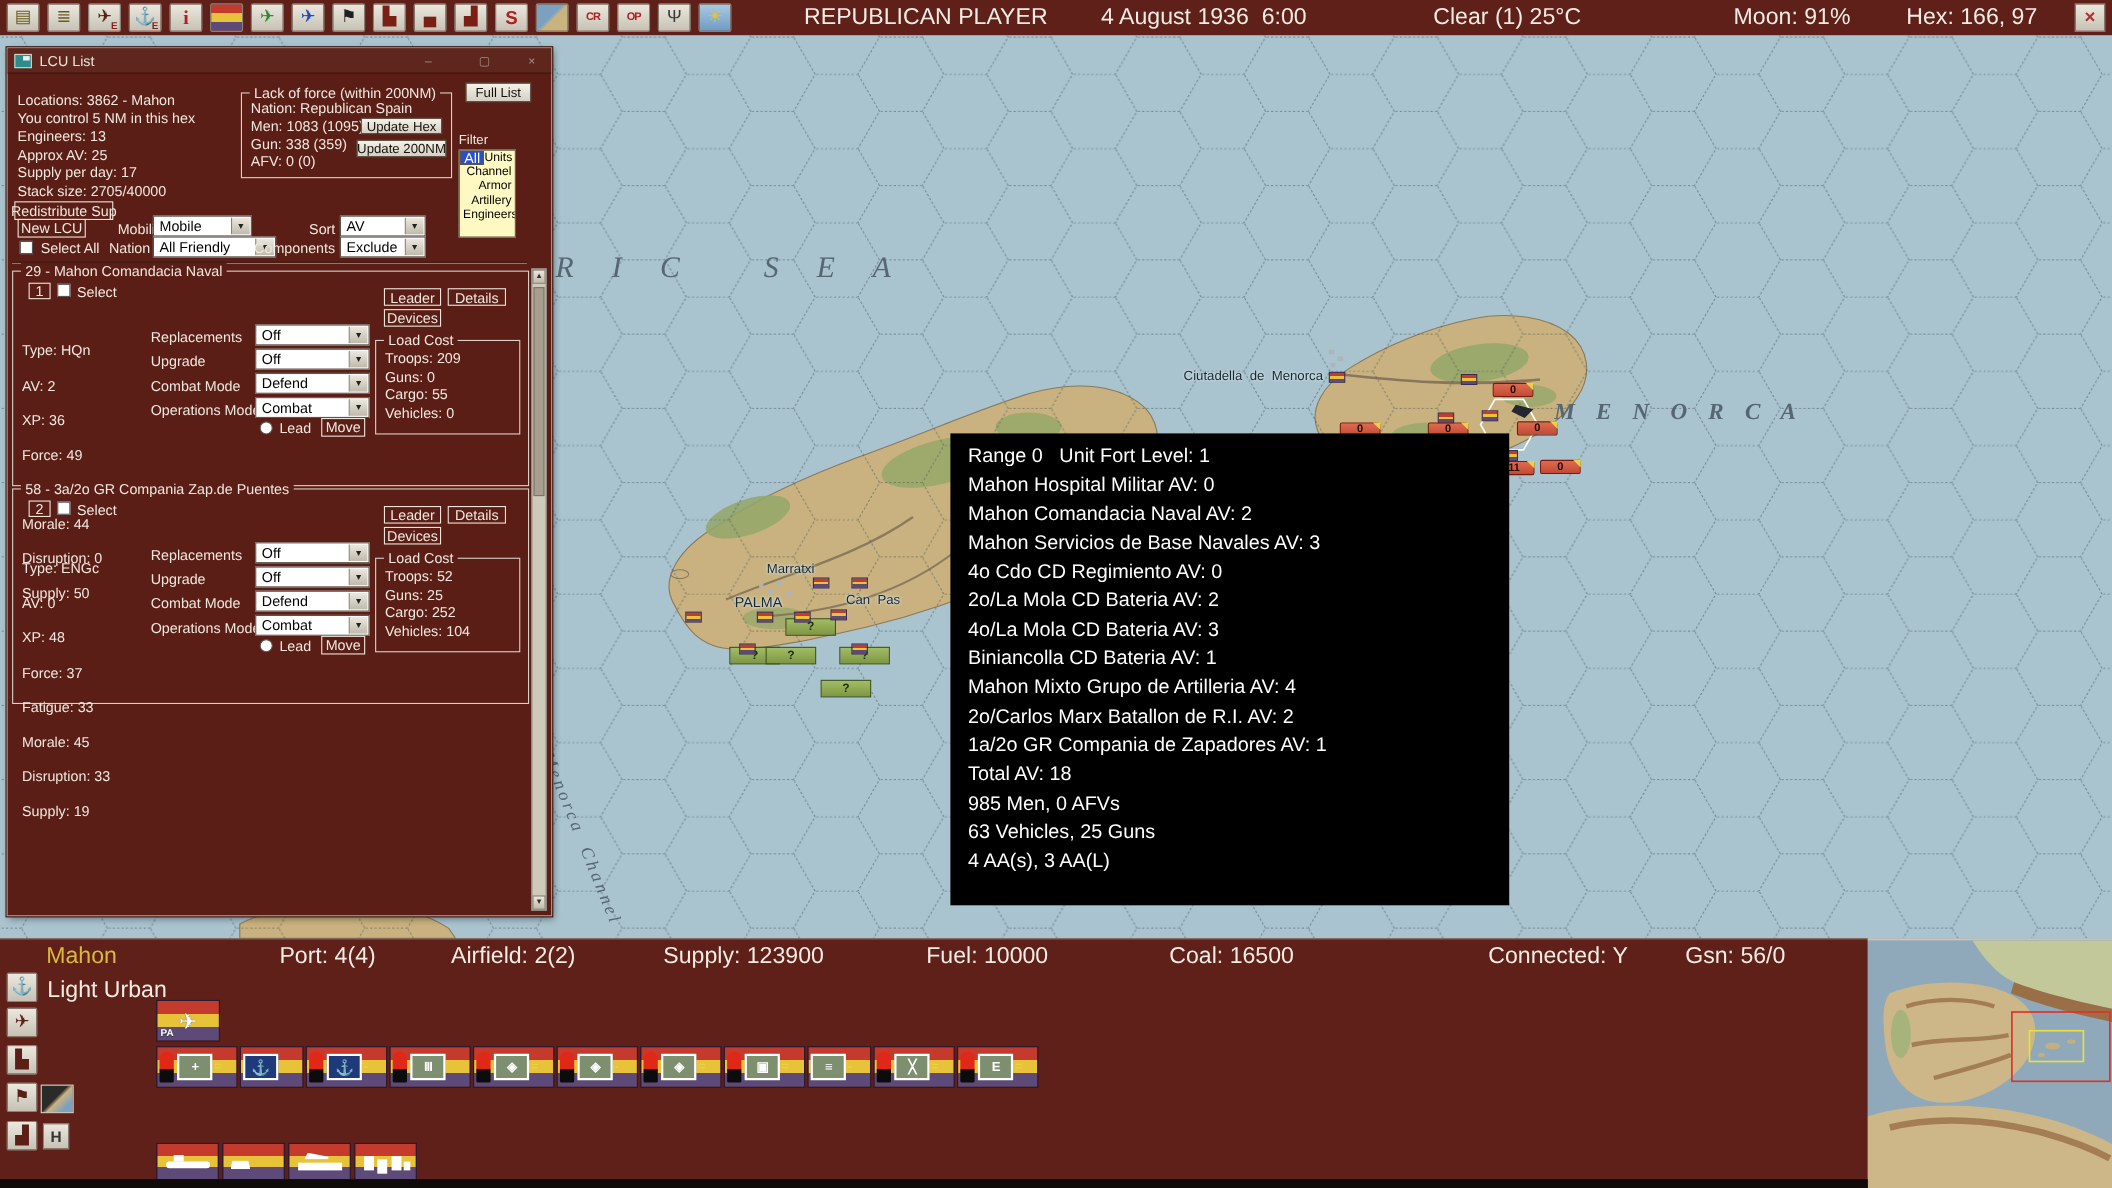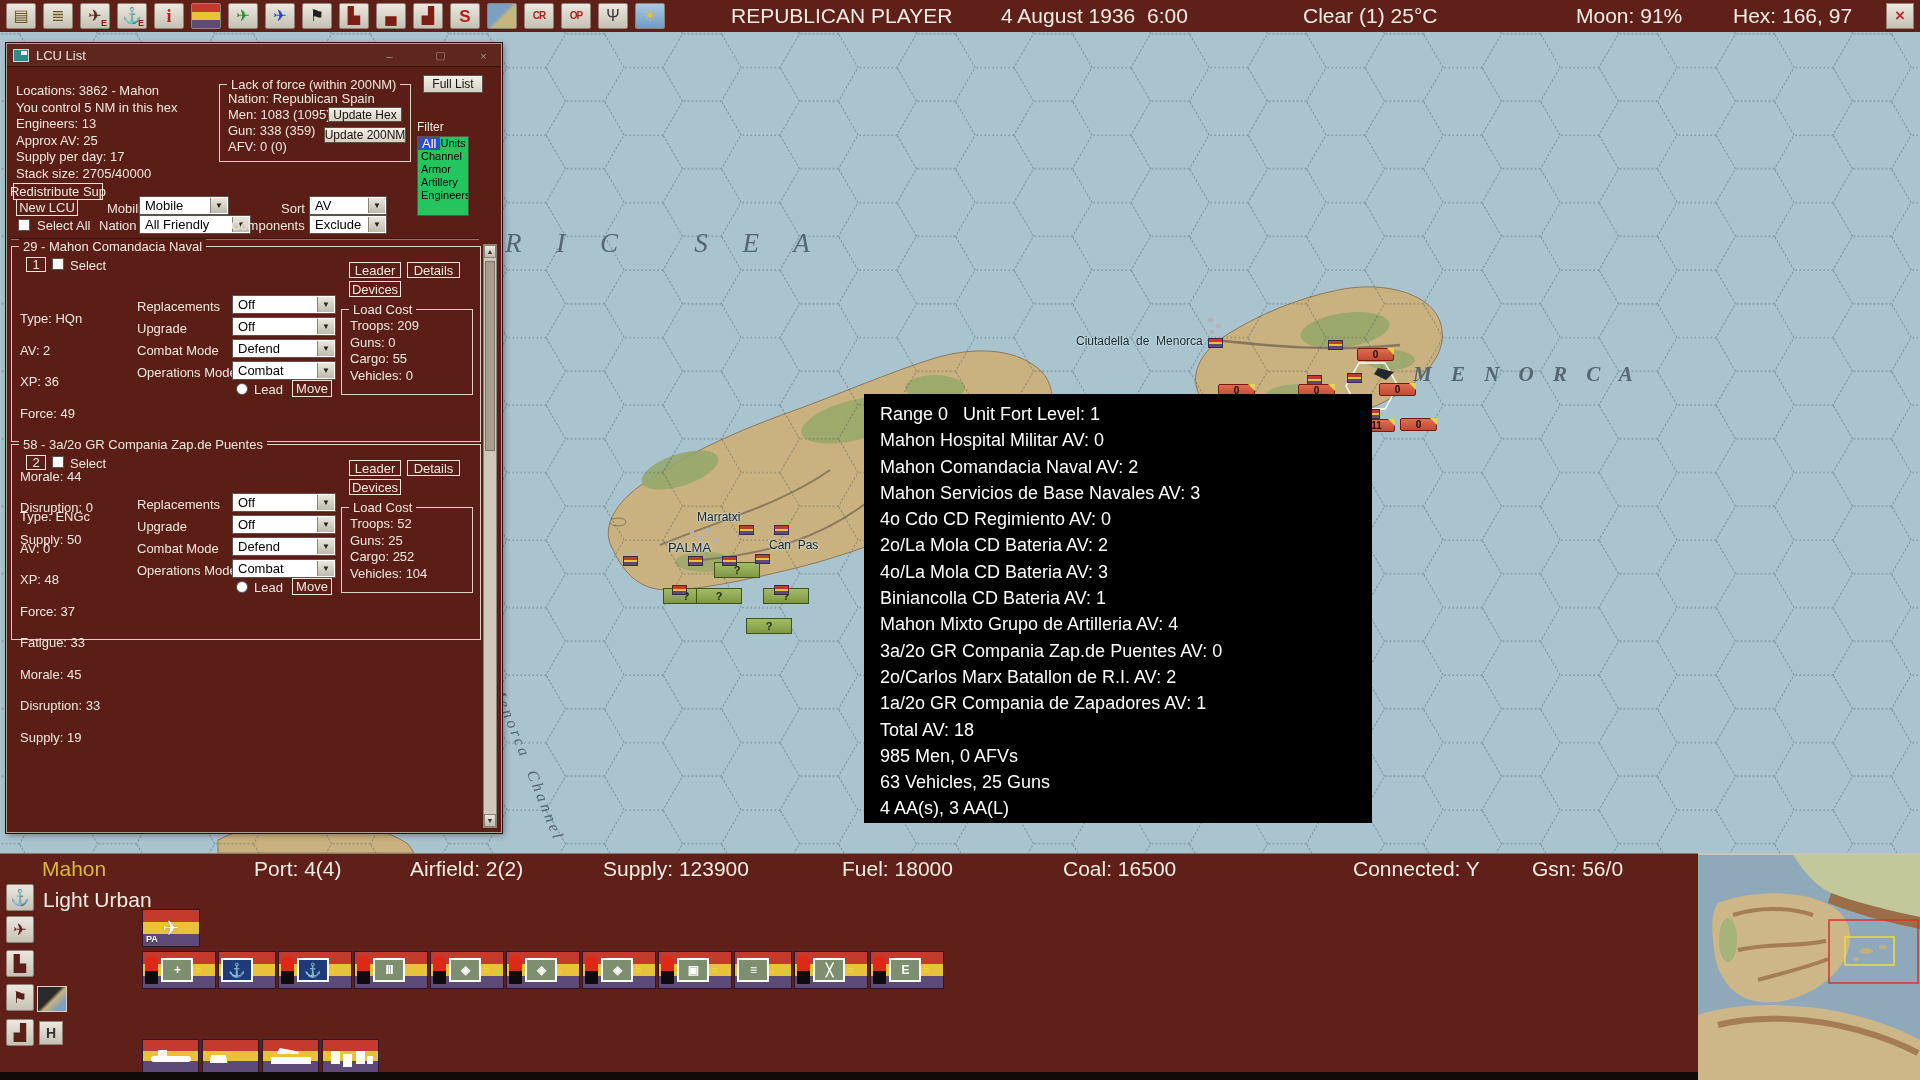--- a/index.html
+++ b/index.html
@@ -61,21 +61,21 @@
 .btn-gray { position:absolute; background:linear-gradient(#f4f1e8,#d5d0c2); border:1px solid #5a5448; color:#14110e;
   font-size:12px; display:flex; align-items:center; justify-content:center; white-space:pre; }
 .fset { position:absolute; border:1px solid #d8d2c6; }
 .fset .legend { position:absolute; top:-8px; left:7px; background:#5a1e16; padding:0 4px; font-size:13px; white-space:pre; }
 .sel { position:absolute; height:19px; background:#fff; border:1px solid #5a5448; color:#000; font-size:13px;
   display:flex; align-items:center; padding-left:5px; }
 .sel .arr { position:absolute; right:1px; top:1px; bottom:1px; width:17px; background:linear-gradient(#ece8de,#bfbaac);
   border-left:1px solid #8a8478; display:flex; align-items:center; justify-content:center; font-size:8px; color:#222; }
 .cbx { position:absolute; width:12px; height:12px; background:#fff; border:1px solid #555; }
 .rdo { position:absolute; width:12px; height:12px; border-radius:50%; background:#fff; border:1px solid #555; }
-.listbox { position:absolute; background:#22c55e; border:1px solid #5a5448; color:#000; font-size:11px; overflow:hidden; }
+.listbox { position:absolute; background:#fef9c3; border:1px solid #5a5448; color:#000; font-size:11px; overflow:hidden;text-align:right; }
 .listbox .opt { height:13px; line-height:13px; padding:0 3px; white-space:pre; }
 .listbox .opt.sel { background:#2a50c8; color:#fff; }
 .vscroll { position:absolute; right:4px; top:200px; bottom:4px; width:14px; background:#cfc9bc; border:1px solid #8a8478; }
 .vscroll .sarr { position:absolute; left:0; right:0; height:13px; background:linear-gradient(#ece8de,#bfbaac); border:1px solid #8a8478;
   font-size:7px; color:#333; display:flex; align-items:center; justify-content:center; }
 .vscroll .thumb { position:absolute; left:1px; right:1px; top:16px; height:190px; background:#a89e8f; border:1px solid #7a7468; }
 .statcol div { height:16.5px; line-height:16.5px; white-space:pre;margin-top:15px; }
 .loadcol div { height:16.5px; line-height:16.5px; white-space:pre; }
 .groove { position:absolute; left:4px; right:22px; height:2px; border-top:1px solid #3a130c; border-bottom:1px solid #8a7a6e; }
 
@@ -317,21 +317,20 @@
   <div>
       <div class="tt-line">Range 0   Unit Fort Level: 1</div>
       <div class="tt-line">Mahon Hospital Militar AV: 0</div>
       <div class="tt-line">Mahon Comandacia Naval AV: 2</div>
       <div class="tt-line">Mahon Servicios de Base Navales AV: 3</div>
       <div class="tt-line">4o Cdo CD Regimiento AV: 0</div>
       <div class="tt-line">2o/La Mola CD Bateria AV: 2</div>
       <div class="tt-line">4o/La Mola CD Bateria AV: 3</div>
       <div class="tt-line">Biniancolla CD Bateria AV: 1</div>
       <div class="tt-line">Mahon Mixto Grupo de Artilleria AV: 4</div>
-      <div class="tt-line">3a/2o GR Compania Zap.de Puentes AV: 0</div>
       <div class="tt-line">2o/Carlos Marx Batallon de R.I. AV: 2</div>
       <div class="tt-line">1a/2o GR Compania de Zapadores AV: 1</div>
       <div class="tt-line">Total AV: 18</div>
       <div class="tt-line">985 Men, 0 AFVs</div>
       <div class="tt-line">63 Vehicles, 25 Guns</div>
       <div class="tt-line">4 AA(s), 3 AA(L)</div>
     </div>
 </div>
 
 <div class="window">
@@ -510,21 +509,21 @@
     <div class="thumb"></div>
     <div class="sarr" style="bottom:0;">▼</div>
   </div>
 </div>
 
 <div class="bottompanel">
   <span class="bstat name" style="left:42px;">Mahon</span>
   <span class="bstat" style="left:254px;">Port: 4(4)</span>
   <span class="bstat" style="left:410px;">Airfield: 2(2)</span>
   <span class="bstat" style="left:603px;">Supply: 123900</span>
-  <span class="bstat" style="left:842px;">Fuel: 18000</span>
+  <span class="bstat" style="left:842px;">Fuel: 10000</span>
   <span class="bstat" style="left:1063px;">Coal: 16500</span>
   <span class="bstat" style="left:1353px;text-align:right;">Connected: Y</span>
   <span class="bstat" style="left:1532px;">Gsn: 56/0</span>
   <span class="terrainlabel">Light Urban</span>
 
   <div class="toolcol">
 
   <div class="tbtn" style="position: absolute; left: 6px; width: 28px; height: 27px; top: 30px;">
         <span class="glyph">⚓</span>
       </div>

